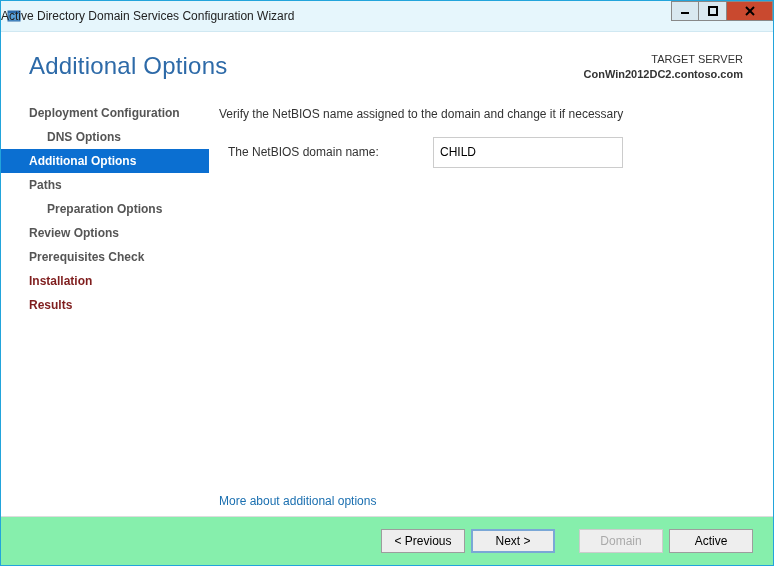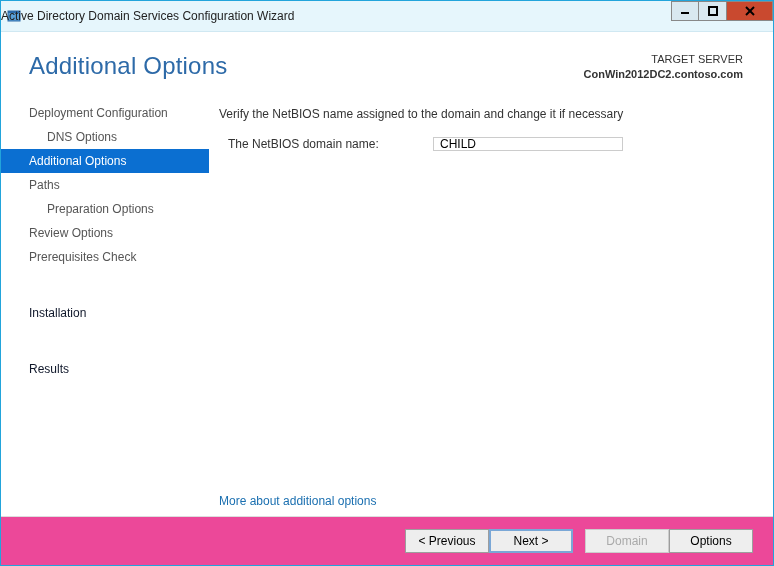--- a/index.html
+++ b/index.html
@@ -93,36 +93,36 @@
   .body {
     flex: 1;
     display: flex;
     padding: 0 0 0 0;
     overflow: hidden;
   }
   .nav {
     width: 208px;
     padding: 4px 0;
     font-size: 12px;
+    font-weight: bold;
   }
   .nav .item {
     padding: 5px 8px 5px 28px;
     color: #555;
     cursor: pointer;
     white-space: nowrap;
   }
   .nav .item.indent { padding-left: 46px; }
   .nav .item.selected {
     background: #0b6fd1;
     color: #fff;
   }
   .nav .item.disabled {
-    color: #0f172a;
+    color: #7f1d1d;
     cursor: default;
-    margin-top: 32px;
   }
   .content {
     flex: 1;
     padding: 8px 30px 10px 10px;
     position: relative;
   }
   .content .instr {
     font-size: 12px;
     color: #333;
     margin: 2px 0 16px 0;
@@ -133,21 +133,21 @@
     margin-bottom: 8px;
   }
   .row label {
     width: 205px;
     font-size: 12px;
     color: #333;
     margin-left: 9px;
   }
   .row input[type=text] {
     width: 190px;
-    height: 14px;
+    height: 31px;
     box-sizing: border-box;
     border: 1px solid #ccc;
     padding: 2px 6px;
     font-family: inherit;
     font-size: 12px;
   }
   .morelink {
     position: absolute;
     bottom: 8px;
     left: 10px;
@@ -155,21 +155,22 @@
     font-size: 12px;
     cursor: pointer;
   }
   .footer {
     border-top: 1px solid #ddd;
     height: 48px;
     display: flex;
     align-items: center;
     justify-content: flex-end;
     padding: 0 20px;
-    background: #ec4899;
+    gap: 6px;
+    background: #86efac;
   }
   .footer button {
     min-width: 84px;
     height: 24px;
     font-family: inherit;
     font-size: 12px;
     border: 1px solid #9d9d9d;
     background: #eee;
     cursor: pointer;
     padding: 0 10px;
@@ -247,16 +248,16 @@
       </div>
       <div class="morelink">More about additional options</div>
     </div>
   </div>
 
   <div class="footer">
     <button>&lt; Previous</button>
     <button class="primary">Next &gt;</button>
     <span class="spacer"></span>
     <button disabled="">Domain</button>
-    <button>Options</button>
+    <button>Active</button>
   </div>
 
 </div>
 
 </body></html>

